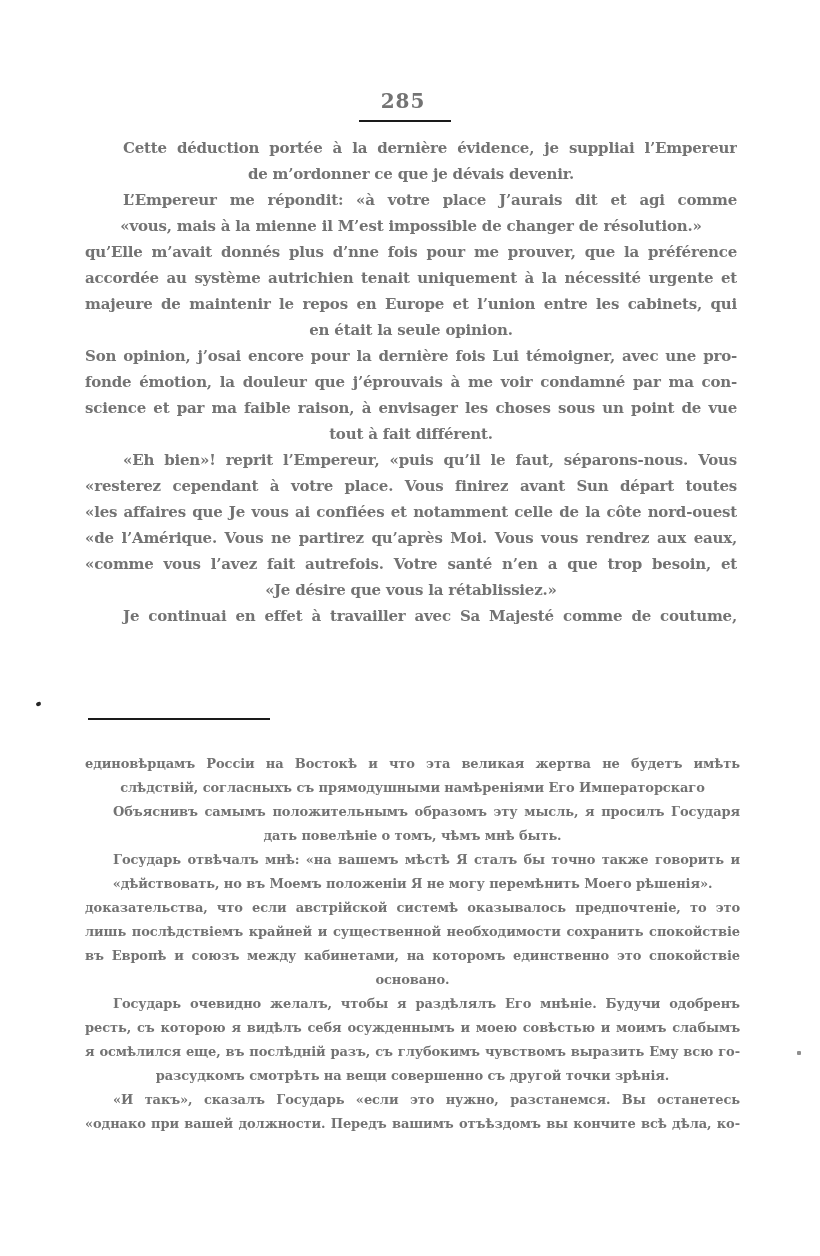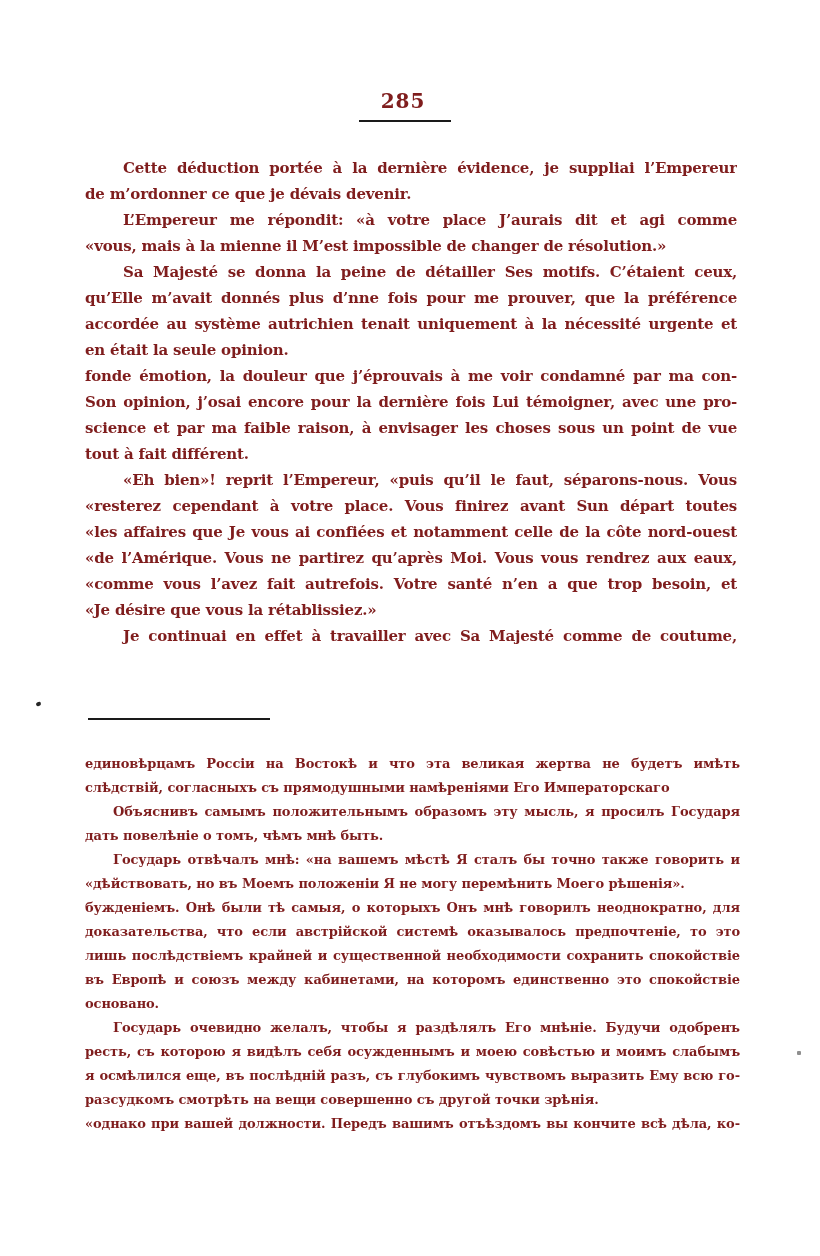--- a/index.html
+++ b/index.html
@@ -1,41 +1,41 @@
 <!DOCTYPE html>
 <html><head>
 <meta charset="utf-8">
 <style>
   html, body { margin: 0; padding: 0; background: #ffffff; }
   .scan-page {
     position: relative;
     width: 820px;
     height: 1256px;
     background: #ffffff;
-    color: #7f1d1d;
+    color: #737373;
     font-family: "DejaVu Serif", "Liberation Serif", serif;
     overflow: hidden;
   }
   .page-number {
     position: absolute;
     top: 89px; left: 85px; width: 636px;
     text-align: center;
     font-size: 20px;
     font-weight: bold;
     letter-spacing: 1px;
   }
   .page-number-rule {
     position: absolute;
     top: 120px; left: 359px;
     width: 92px; height: 2px;
     background: #1a1a1a;
   }
   .main-text {
     position: absolute;
-    top: 155px; left: 85px; width: 652px;
+    top: 135px; left: 85px; width: 652px;
     font-size: 15px;
     font-weight: bold;
     line-height: 26px;
     letter-spacing: -0.2px;
   }
   .footnote {
     position: absolute;
     top: 752px; left: 85px; width: 655px;
     font-size: 13px;
     font-weight: bold;
@@ -44,21 +44,21 @@
   }
   .para { margin: 0; }
   .line {
     text-align: justify;
     text-align-last: justify;
     overflow: hidden;
     white-space: normal;
   }
   .main-text .line { height: 26px; }
   .footnote .line { height: 24px; }
-  .line.last { text-align: left; text-align-last: auto; }
+  .line.last { text-align: center; text-align-last: auto; }
   .main-text .line.indent { text-indent: 38px; }
   .footnote .line.indent { text-indent: 28px; }
   .footnote-rule {
     position: absolute;
     top: 718px; left: 88px;
     width: 182px; height: 2px;
     background: #1a1a1a;
   }
   .speck-1 {
     position: absolute;
@@ -88,28 +88,28 @@
   <section class="main-text" id="main-text">
       <div class="para">
         <div class="line indent">Cette déduction portée à la dernière évidence, je suppliai l’Empereur</div>
         <div class="line last">de m’ordonner ce que je dévais devenir.</div>
       </div>
       <div class="para">
         <div class="line indent">L’Empereur me répondit: «à votre place J’aurais dit et agi comme</div>
         <div class="line last">«vous, mais à la mienne il M’est impossible de changer de résolution.»</div>
       </div>
       <div class="para">
-        <div class="line indent">Sa Majesté se donna la peine de détailler Ses motifs. C’étaient ceux,</div>
         <div class="line">qu’Elle m’avait donnés plus d’nne fois pour me prouver, que la préférence</div>
         <div class="line">accordée au système autrichien tenait uniquement à la nécessité urgente et</div>
+        <div class="line">majeure de maintenir le repos en Europe et l’union entre les cabinets, qui</div>
         <div class="line last">en était la seule opinion.</div>
       </div>
       <div class="para">
+        <div class="line">Son opinion, j’osai encore pour la dernière fois Lui témoigner, avec une pro-</div>
         <div class="line">fonde émotion, la douleur que j’éprouvais à me voir condamné par ma con-</div>
-        <div class="line">Son opinion, j’osai encore pour la dernière fois Lui témoigner, avec une pro-</div>
         <div class="line">science et par ma faible raison, à envisager les choses sous un point de vue</div>
         <div class="line last">tout à fait différent.</div>
       </div>
       <div class="para">
         <div class="line indent">«Eh bien»! reprit l’Empereur, «puis qu’il le faut, séparons-nous. Vous</div>
         <div class="line">«resterez cependant à votre place. Vous finirez avant Sun départ toutes</div>
         <div class="line">«les affaires que Je vous ai confiées et notamment celle de la côte nord-ouest</div>
         <div class="line">«de l’Amérique. Vous ne partirez qu’après Moi. Vous vous rendrez aux eaux,</div>
         <div class="line">«comme vous l’avez fait autrefois. Votre santé n’en a que trop besoin, et</div>
         <div class="line last">«Je désire que vous la rétablissiez.»</div>
@@ -128,33 +128,33 @@
       </div>
       <div class="para">
         <div class="line indent">Объяснивъ самымъ положительнымъ образомъ эту мысль, я просилъ Государя</div>
         <div class="line last">дать повелѣніе о томъ, чѣмъ мнѣ быть.</div>
       </div>
       <div class="para">
         <div class="line indent">Государь отвѣчалъ мнѣ: «на вашемъ мѣстѣ Я сталъ бы точно также говорить и</div>
         <div class="line last">«дѣйствовать, но въ Моемъ положеніи Я не могу перемѣнить Моего рѣшенія».</div>
       </div>
       <div class="para">
-        <div class="line">бужденіемъ. Онѣ были тѣ самыя, о которыхъ Онъ мнѣ говорилъ неоднократно, для</div>
         <div class="line">доказательства, что если австрійской системѣ оказывалось предпочтеніе, то это было</div>
         <div class="line">лишь послѣдствіемъ крайней и существенной необходимости сохранить спокойствіе</div>
         <div class="line">въ Европѣ и союзъ между кабинетами, на которомъ единственно это спокойствіе было</div>
         <div class="line last">основано.</div>
       </div>
       <div class="para">
         <div class="line indent">Государь очевидно желалъ, чтобы я раздѣлялъ Его мнѣніе. Будучи одобренъ Имъ,</div>
         <div class="line">ресть, съ которою я видѣлъ себя осужденнымъ и моею совѣстью и моимъ слабымъ</div>
         <div class="line">я осмѣлился еще, въ послѣдній разъ, съ глубокимъ чувствомъ выразить Ему всю го-</div>
         <div class="line last">разсудкомъ смотрѣть на вещи совершенно съ другой точки зрѣнія.</div>
       </div>
       <div class="para">
+        <div class="line indent">«И такъ», сказалъ Государь «если это нужно, разстанемся. Вы останетесь</div>
         <div class="line">«однако при вашей должности. Передъ вашимъ отъѣздомъ вы кончите всѣ дѣла, ко-</div>
       </div>
     </section>
 
   <span class="speck-1"></span>
   <span class="speck-2"></span>
 
 </div>
 
 </body></html>

